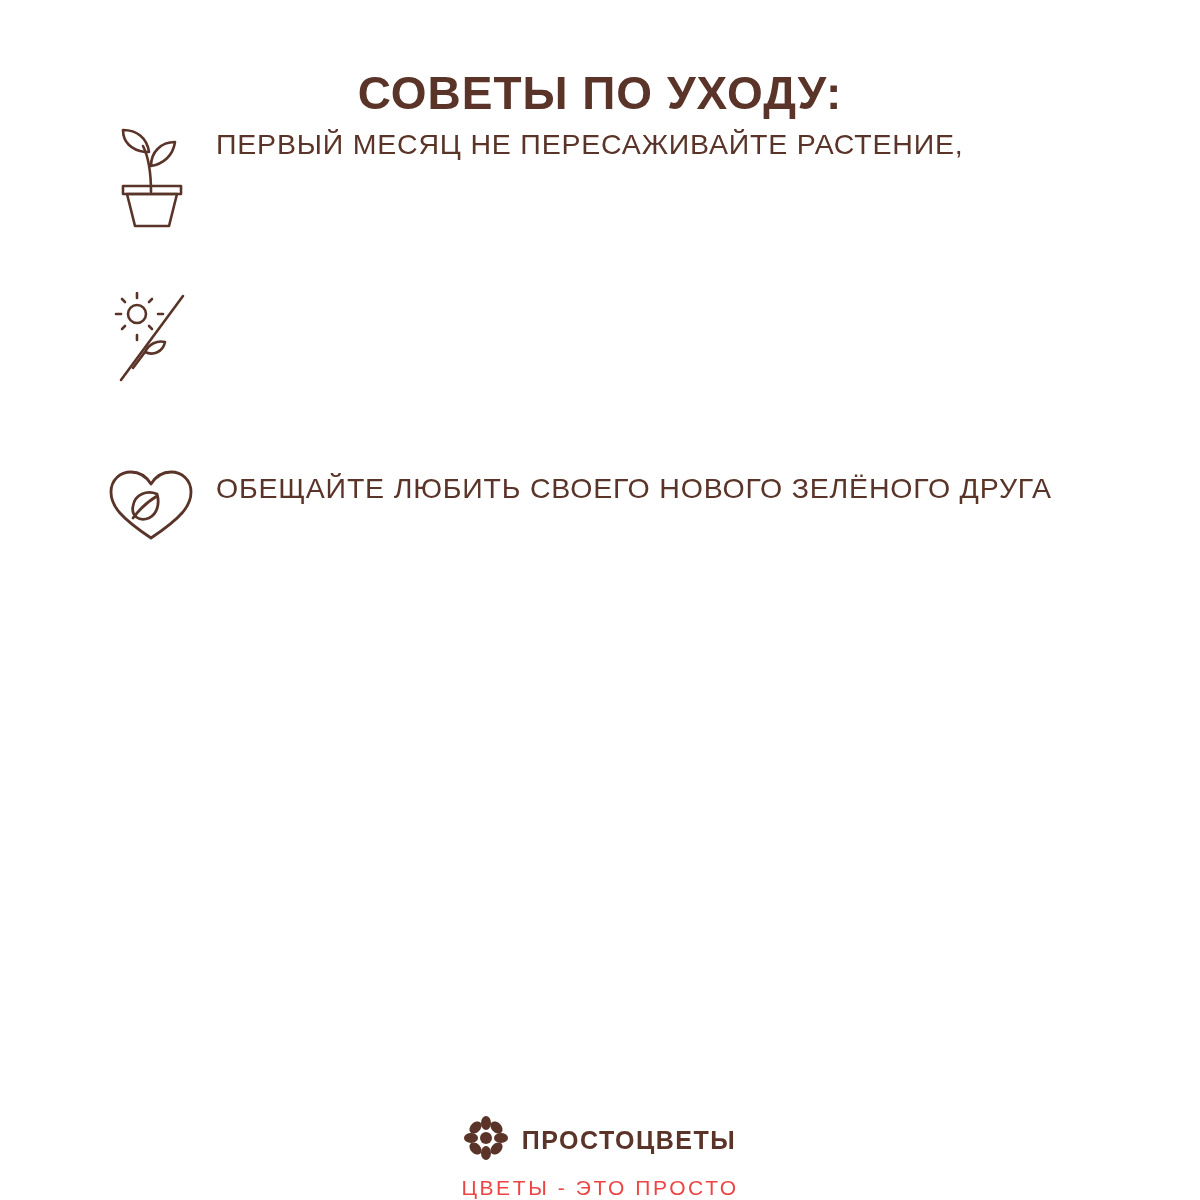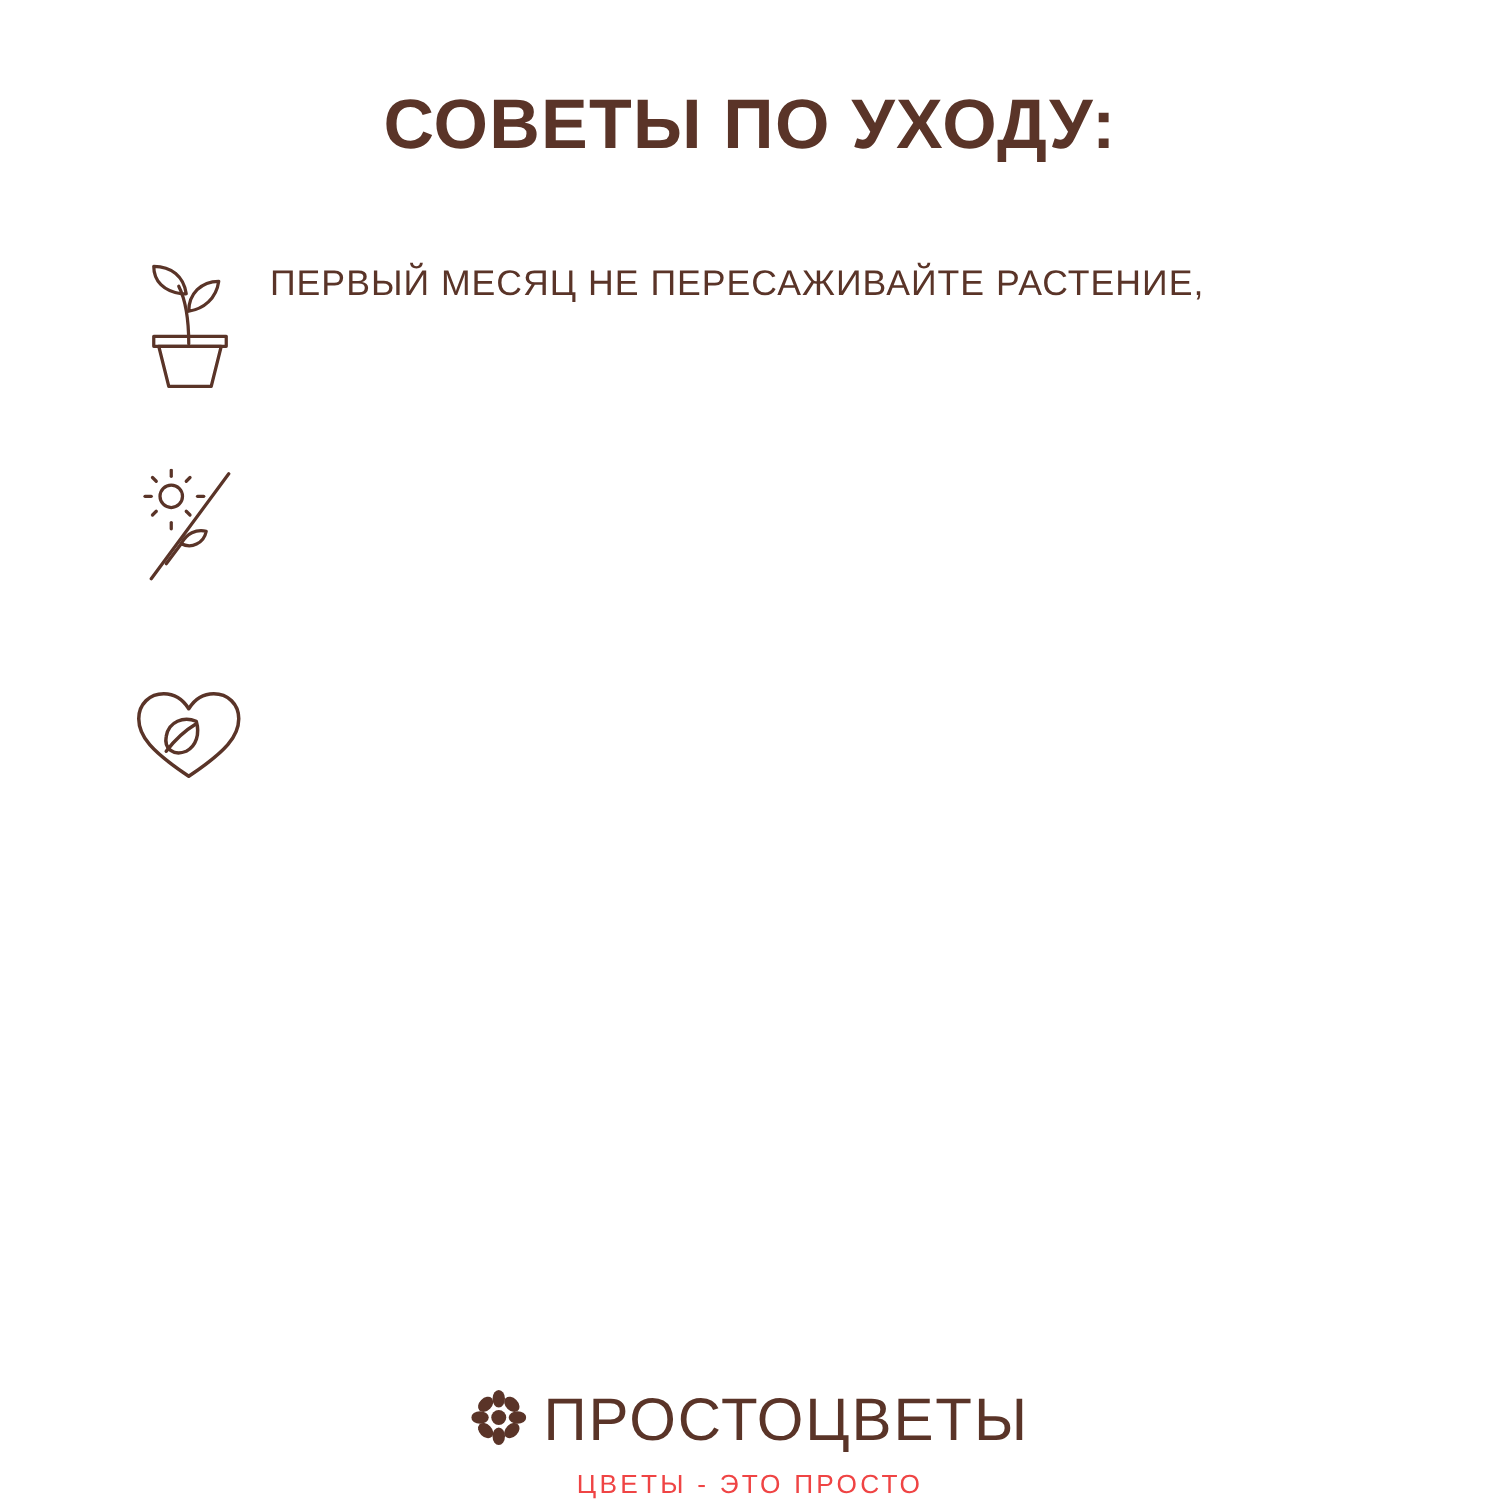--- a/index.html
+++ b/index.html
@@ -15,29 +15,28 @@
     overflow: hidden;
   }
   .page {
     position: relative;
     width: 1200px;
     height: 1200px;
     box-sizing: border-box;
   }
   .title {
     text-align: center;
-    font-size: 56px;
+    font-size: 46px;
     font-weight: bold;
     letter-spacing: 1px;
     color: #5a3428;
     margin-top: 66px;
     text-transform: uppercase;
   }
   .tips {
-    margin-top: 72px;
     padding-left: 86px;
     padding-right: 36px;
   }
   .tip {
     display: flex;
     align-items: flex-start;
     margin-bottom: 60px;
   }
   .tip.tip-2 { margin-bottom: 76px; }
   .tip.tip-3 { margin-bottom: 56px; }
@@ -70,22 +69,22 @@
     bottom: 66px;
     text-align: center;
   }
   .brand-row {
     display: flex;
     align-items: center;
     justify-content: center;
     gap: 14px;
   }
   .brand-name {
-    font-size: 48px;
-    font-weight: normal;
+    font-size: 25px;
+    font-weight: bold;
     letter-spacing: 1.5px;
     color: #5a3428;
     text-transform: uppercase;
     text-align: right;
   }
   .brand-tagline {
     margin-top: 12px;
     font-size: 21px;
     letter-spacing: 2.6px;
     color: #ef4444;
@@ -139,20 +138,23 @@
 
 
     <div class="tip tip-4">
       <div class="tip-icon">
         <svg width="92" height="80" viewBox="0 0 92 80" fill="none" stroke="#5a3428" stroke-width="2.8" stroke-linecap="round" stroke-linejoin="round">
           <path d="M46 72 C16 52 6 40 6 26 C6 14 15 6 26 6 C34 6 41 10 46 18 C51 10 58 6 66 6 C77 6 86 14 86 26 C86 40 76 52 46 72 Z"></path>
           <path d="M52 28 C42 24 30 28 28 40 C26 50 34 56 44 52 C52 48 55 38 52 28 Z"></path>
           <path d="M28 52 C34 44 42 36 52 30"></path>
         </svg>
       </div>
+      <div class="tip-text">
+        <span class="line">Обещайте любить своего нового зелёного друга</span>
+      </div>
     </div>
 
   </div>
 
   <div class="footer">
     <div class="brand-row">
       <span>
         <svg width="44" height="44" viewBox="0 0 44 44" fill="#5a3428">
           <circle cx="22" cy="22" r="6"></circle>
           <ellipse cx="22" cy="7" rx="5" ry="7"></ellipse>

